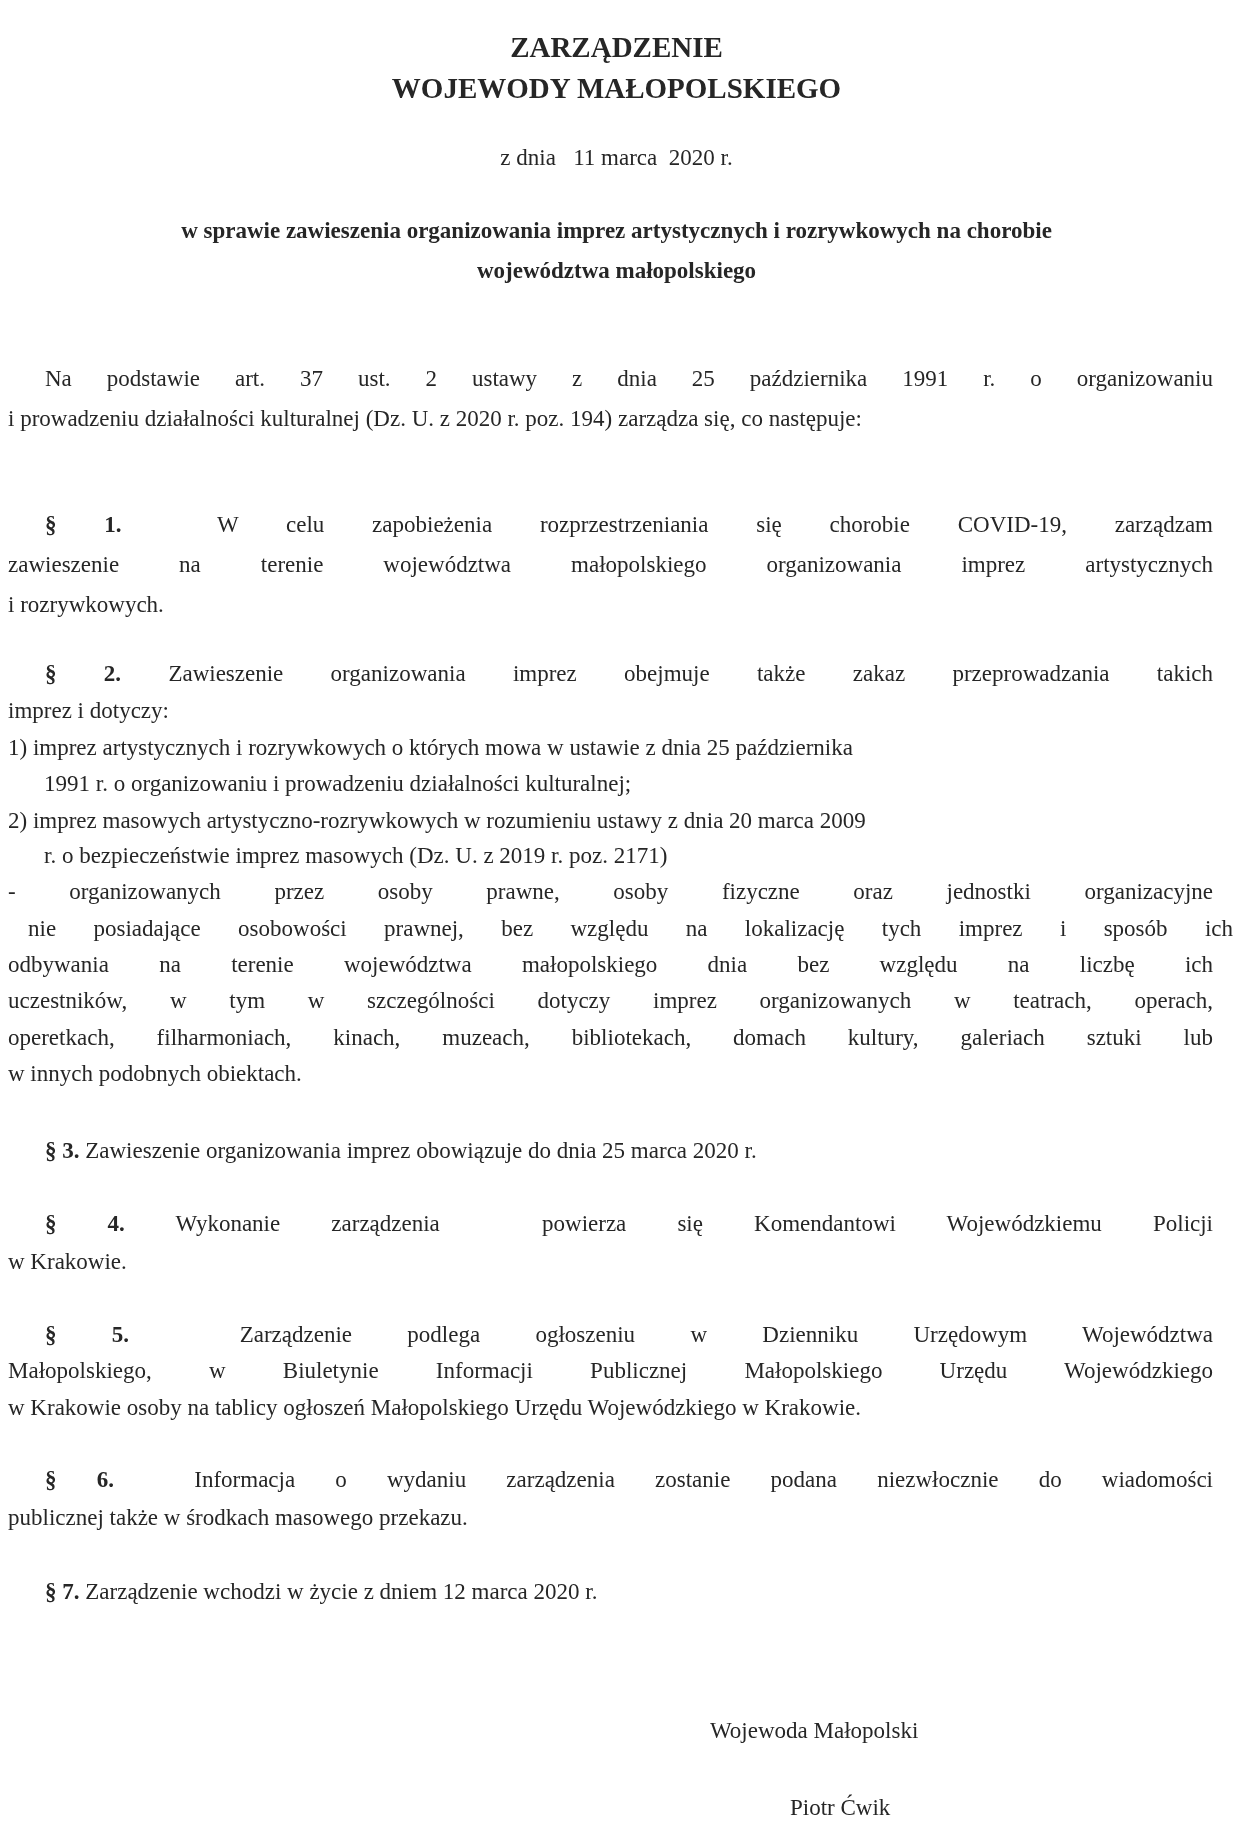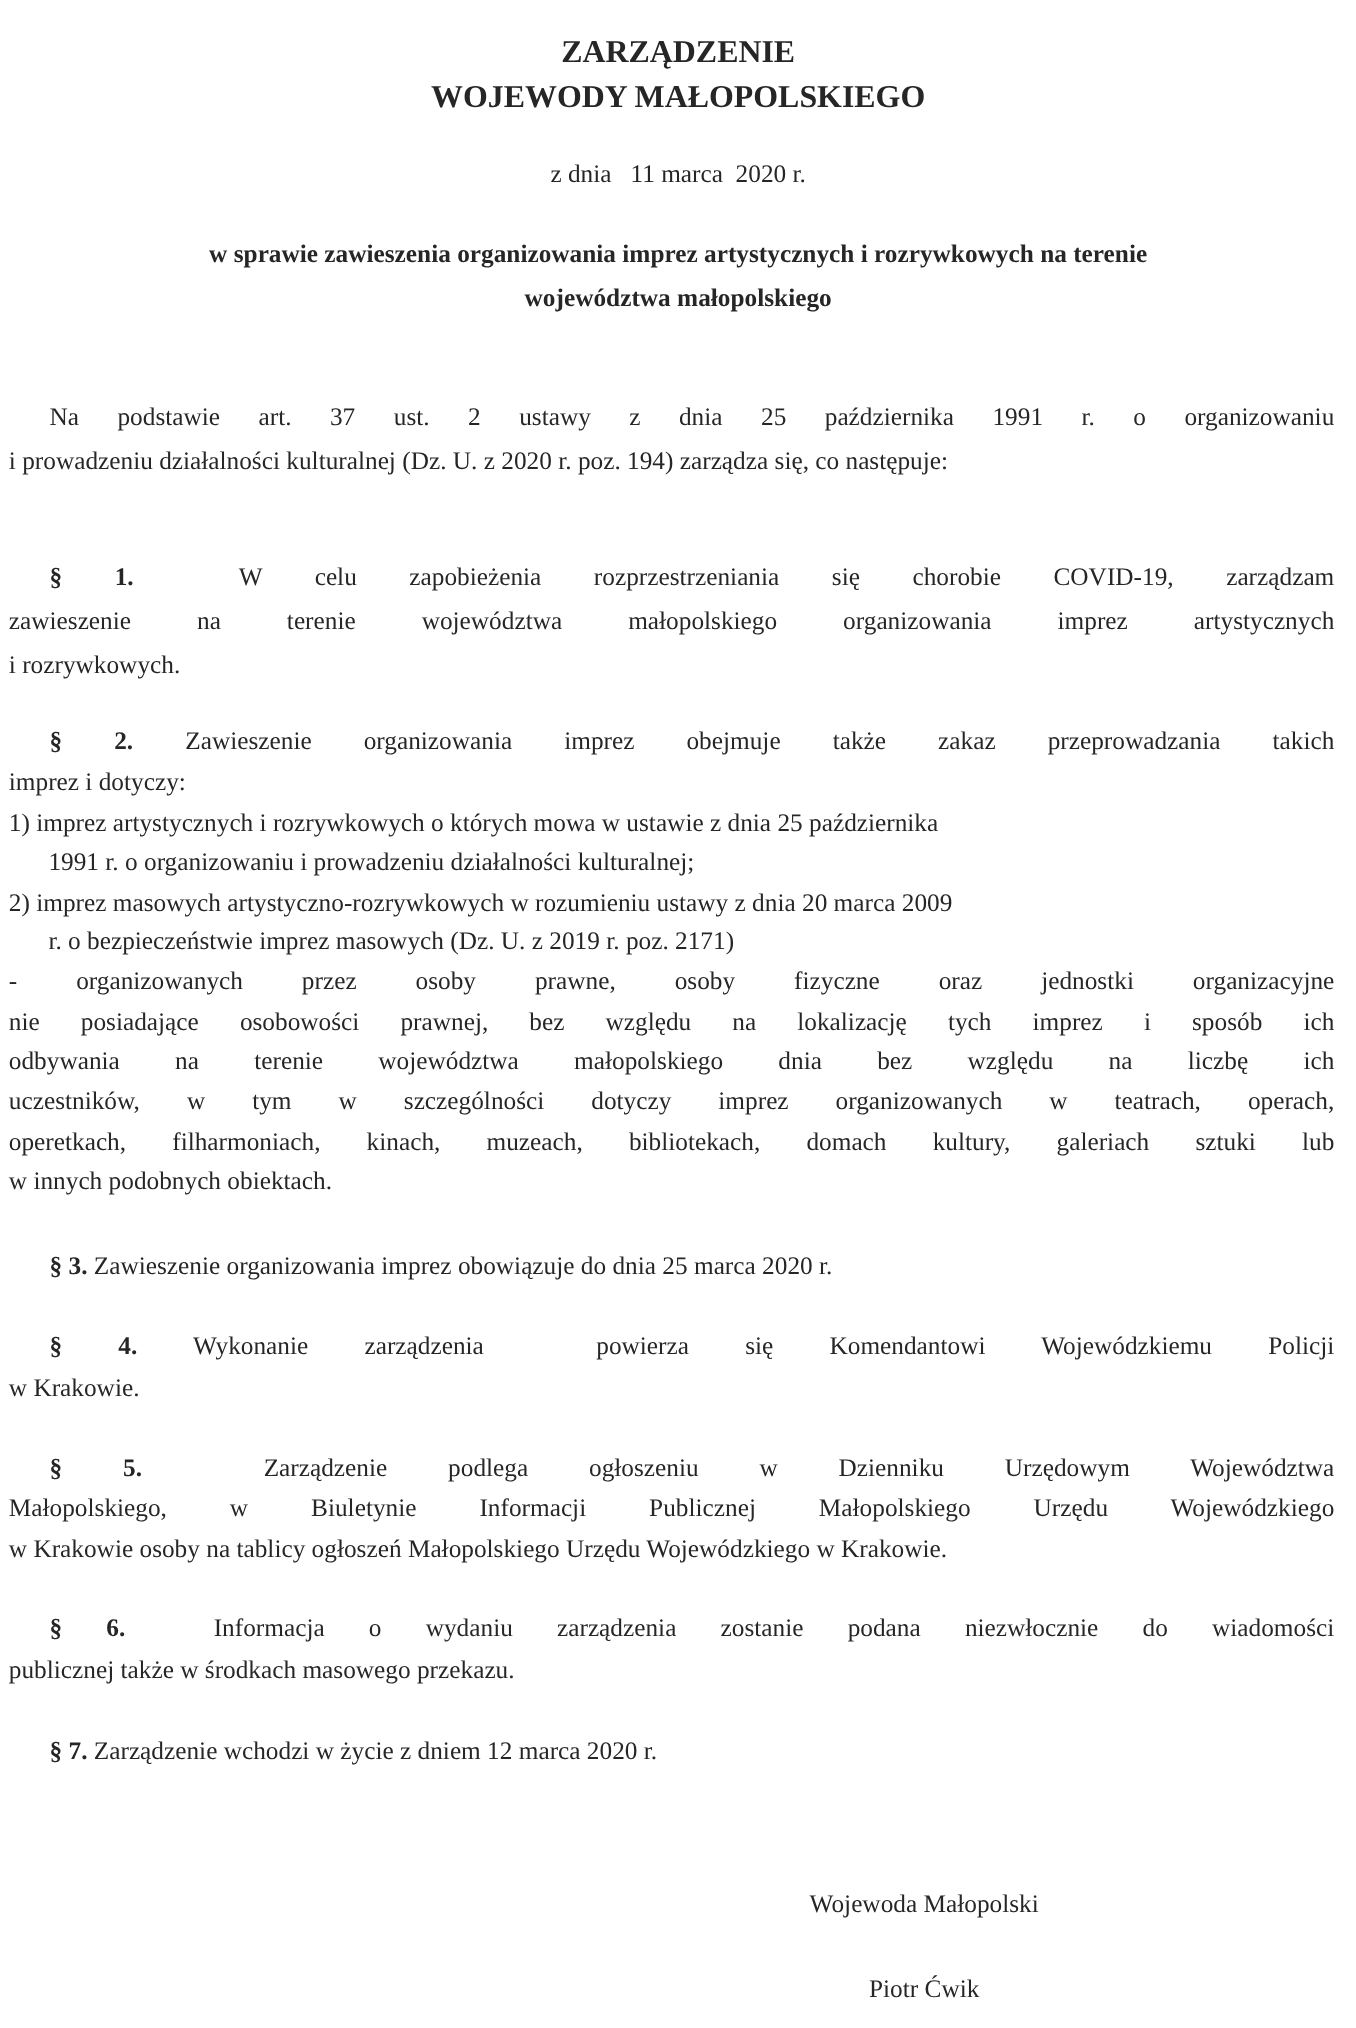--- a/index.html
+++ b/index.html
@@ -14,42 +14,42 @@
   .bold { font-weight:bold; }
   .title { font-size:29px; font-weight:bold; }
   b { font-weight:bold; }
 </style>
 </head>
 <body>
 
 <div class="ln center title" style="top:29px;">ZARZĄDZENIE</div>
 <div class="ln center title" style="top:70px;">WOJEWODY MAŁOPOLSKIEGO</div>
 <div class="ln center" style="top:140px; white-space:pre;">z dnia   11 marca  2020 r.</div>
-<div class="ln center bold" style="top:213px;">w sprawie zawieszenia organizowania imprez artystycznych i rozrywkowych na terenie</div>
+<div class="ln center bold" style="top:213px;">w sprawie zawieszenia organizowania imprez artystycznych i rozrywkowych na chorobie</div>
 <div class="ln center bold" style="top:253px;">województwa małopolskiego</div>
 
 <div class="ln indent just" style="top:361px;">Na podstawie art. 37 ust. 2 ustawy z dnia 25 października 1991 r. o organizowaniu</div>
 <div class="ln body" style="top:401px;">i prowadzeniu działalności kulturalnej (Dz. U. z 2020 r. poz. 194) zarządza się, co następuje:</div>
 
 <div class="ln indent just" style="top:507px;">
   <b>§ 1.</b>&nbsp;&nbsp;<span>W celu zapobieżenia rozprzestrzeniania się chorobie COVID-19, zarządzam</span>
 </div>
 <div class="ln body just" style="top:547px;">zawieszenie na terenie województwa małopolskiego organizowania imprez artystycznych</div>
 <div class="ln body" style="top:587px;">i rozrywkowych.</div>
 
 <div class="ln indent just" style="top:656px;">
   <b>§ 2.</b> <span>Zawieszenie organizowania imprez obejmuje także zakaz przeprowadzania takich</span>
 </div>
 <div class="ln body" style="top:693px;">imprez i dotyczy:</div>
 <div class="ln body" style="top:730px;">1) imprez artystycznych i rozrywkowych o których mowa w ustawie z dnia 25 października</div>
 <div class="ln sub" style="top:766px;text-align:right;">1991 r. o organizowaniu i prowadzeniu działalności kulturalnej;</div>
 <div class="ln body" style="top:803px;">2) imprez masowych artystyczno-rozrywkowych w rozumieniu ustawy z dnia 20 marca 2009</div>
 <div class="ln sub" style="top:838px;">r. o bezpieczeństwie imprez masowych (Dz. U. z 2019 r. poz. 2171)</div>
 <div class="ln body just" style="top:874px;">- organizowanych przez osoby prawne, osoby fizyczne oraz jednostki organizacyjne</div>
-<div class="ln body just" style="top:911px;">nie posiadające osobowości prawnej, bez względu na lokalizację tych imprez i sposób ich</div>
+<div class="ln body just" style="top:911px;margin-left:20px;">nie posiadające osobowości prawnej, bez względu na lokalizację tych imprez i sposób ich</div>
 <div class="ln body just" style="top:947px;">odbywania na terenie województwa małopolskiego dnia bez względu na liczbę ich</div>
 <div class="ln body just" style="top:983px;">uczestników, w tym w szczególności dotyczy imprez organizowanych w teatrach, operach,</div>
 <div class="ln body just" style="top:1020px;">operetkach, filharmoniach, kinach, muzeach, bibliotekach, domach kultury, galeriach sztuki lub</div>
 <div class="ln body" style="top:1056px;">w innych podobnych obiektach.</div>
 
 <div class="ln indent" style="top:1133px;">
   <b>§ 3.</b> <span>Zawieszenie organizowania imprez obowiązuje do dnia 25 marca 2020 r.</span>
 </div>
 
 <div class="ln indent just" style="top:1206px; white-space:pre;"><b>§ 4.</b> <span>Wykonanie zarządzenia  powierza się Komendantowi Wojewódzkiemu Policji</span></div>
@@ -63,14 +63,14 @@
 
 <div class="ln indent just" style="top:1462px;">
   <b>§ 6.</b>&nbsp;&nbsp;<span>Informacja o wydaniu zarządzenia zostanie podana niezwłocznie do wiadomości</span>
 </div>
 <div class="ln body" style="top:1500px;">publicznej także w środkach masowego przekazu.</div>
 
 <div class="ln indent" style="top:1574px;">
   <b>§ 7.</b> <span>Zarządzenie wchodzi w życie z dniem 12 marca 2020 r.</span>
 </div>
 
-<div class="ln" style="top:1713px; left:710px;margin-left:26px;">Wojewoda Małopolski</div>
+<div class="ln" style="top:1713px; left:710px;">Wojewoda Małopolski</div>
 <div class="ln" style="top:1790px; left:790px;">Piotr Ćwik</div>
 
 </body></html>

